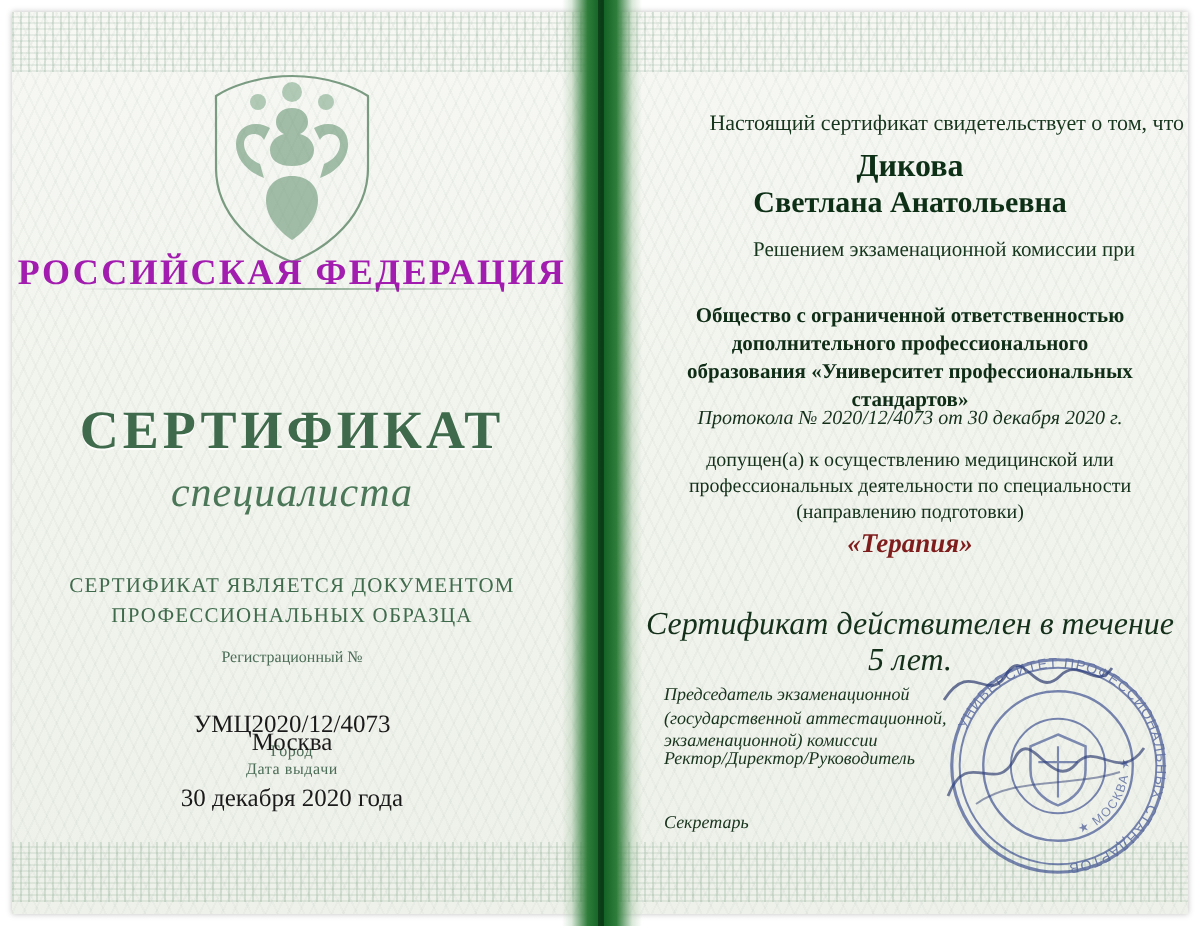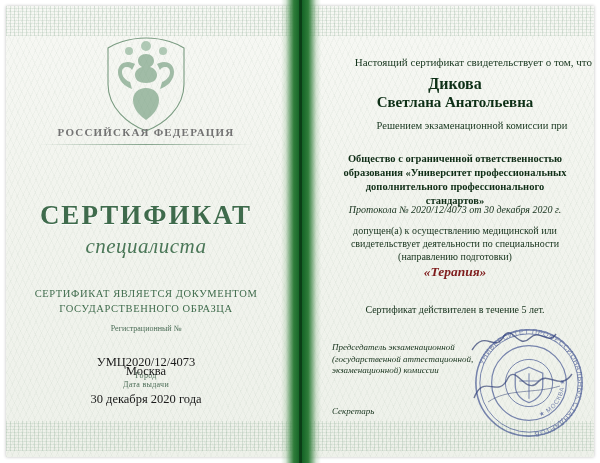--- a/index.html
+++ b/index.html
@@ -123,23 +123,23 @@
     height: 104px;
     opacity: .72;
   }
 
   .rf-title {
     position: absolute;
     top: 118px;
     left: 0;
     width: 100%;
     font-family: "Liberation Serif", serif;
-    font-size: 11px;
+    font-size: 18px;
     letter-spacing: 1.2px;
-    color: #737373;
+    color: #a21caf;
     font-weight: bold;
   }
   .rf-rule {
     position: absolute;
     top: 136px;
     left: 30px;
     width: 216px;
     height: 1px;
     background: linear-gradient(90deg, rgba(60,110,75,0), rgba(60,110,75,.6), rgba(60,110,75,0));
   }
@@ -302,22 +302,23 @@
     font-size: 13.5px;
     color: #7f1d1d;
   }
 
   .r-valid {
     position: absolute;
     top: 296px;
     left: 0;
     width: 100%;
     text-align: center;
-    font-size: 10px;
+    font-size: 16px;
     color: #14301a;
+    font-style: italic;
   }
 
   .sig-block {
     position: absolute;
     left: 14px;
     font-style: italic;
     font-size: 9px;
     line-height: 11.5px;
     color: #17331c;
   }
@@ -371,21 +372,21 @@
 
     <div class="rf-title">РОССИЙСКАЯ ФЕДЕРАЦИЯ</div>
     <div class="rf-rule"></div>
 
     <div class="cert-word">СЕРТИФИКАТ</div>
     <div class="spec-word">специалиста</div>
 
 
     <div class="doc-note">
       <div>СЕРТИФИКАТ ЯВЛЯЕТСЯ ДОКУМЕНТОМ</div>
-      <div>ГОСУДАРСТВЕННОГО ОБРАЗЦА</div>
+      <div>ПРОФЕССИОНАЛЬНЫХ ОБРАЗЦА</div>
     </div>
 
     <div class="field f-reg">
       <div class="value">Регистрационный №</div>
     </div>
 
     <div class="field f-regnum">
       <div class="value">УМЦ2020/12/4073</div>
       <div class="caption">Город</div>
     </div>
@@ -408,43 +409,44 @@
 
     <div class="r-name">
       <div>Дикова</div>
       <div class="ln2">Светлана Анатольевна</div>
     </div>
 
     <div class="r-decision">Решением экзаменационной комиссии при</div>
 
     <div class="r-org">
       <div>Общество с ограниченной ответственностью</div>
+      <div>дополнительного профессионального</div>
       <div>образования «Университет профессиональных</div>
-      <div>дополнительного профессионального</div>
       <div>стандартов»</div>
     </div>
 
     <div class="r-protocol">Протокола № 2020/12/4073 от 30 декабря 2020 г.</div>
 
     <div class="r-admit">
       <div>допущен(а) к осуществлению медицинской или</div>
-      <div>свидетельствует деятельности по специальности</div>
+      <div>профессиональных деятельности по специальности</div>
       <div>(направлению подготовки)</div>
     </div>
 
     <div class="r-spec">«Терапия»</div>
 
     <div class="r-valid">Сертификат действителен в течение 5 лет.</div>
 
     <div class="sig-block sig-chair">
       <div>Председатель экзаменационной</div>
       <div>(государственной аттестационной,</div>
       <div>экзаменационной) комиссии</div>
     </div>
 
+    <div class="sig-block sig-rector">Ректор/Директор/Руководитель</div>
     <div class="sig-block sig-secretary">Секретарь</div>
 
     <svg class="squiggle" style="left:150px;top:316px;width:90px;height:34px;" viewBox="0 0 90 34">
       <path d="M4 26 C18 4 26 30 36 12 C44 0 50 26 62 14 C72 4 80 22 88 10" fill="none" stroke="#27356b" stroke-width="1.4" opacity=".85"></path>
     </svg>
     <svg class="squiggle" style="left:150px;top:358px;width:110px;height:40px;" viewBox="0 0 110 40">
       <path d="M6 32 C16 6 30 34 40 12 C48 -2 58 30 70 16 C80 4 92 26 104 8" fill="none" stroke="#27356b" stroke-width="1.4" opacity=".8"></path>
       <path d="M20 36 C40 22 66 28 92 20" fill="none" stroke="#27356b" stroke-width="1" opacity=".6"></path>
     </svg>
 

